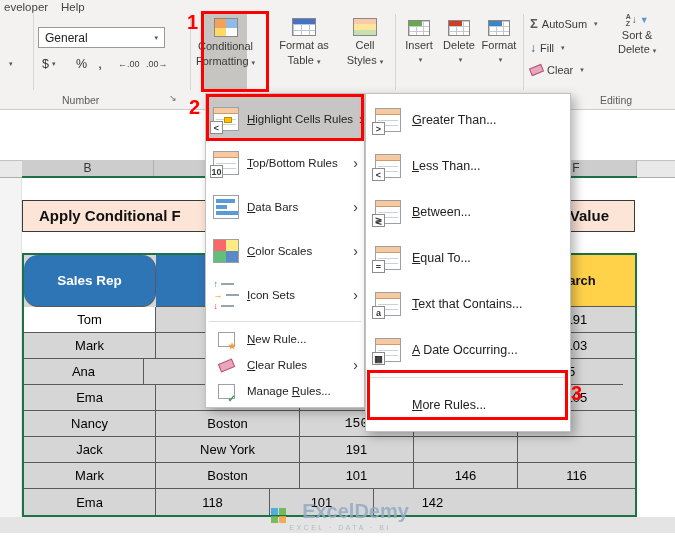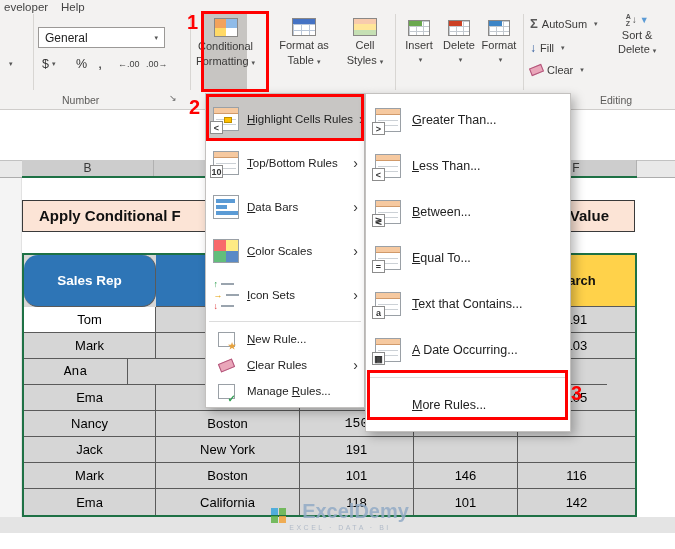--- a/index.html
+++ b/index.html
@@ -246,21 +246,21 @@
       <div class="tcell td" style="width: 117px;">191</div>
     </div>
     <div class="trow">
       <div class="tcell td" style="width: 132px;">Mark</div>
       <div class="tcell td" style="width: 144px;"></div>
       <div class="tcell td" style="width: 114px;"></div>
       <div class="tcell td" style="width: 104px;"></div>
       <div class="tcell td" style="width: 117px;">103</div>
     </div>
     <div class="trow">
-      <div class="tcell td" style="width: 104px; font-family: Liberation Mono, monospace;">Ana</div>
+      <div class="tcell td" style="width: 120px;">Ana</div>
       <div class="tcell td" style="width: 144px;"></div>
       <div class="tcell td" style="width: 114px;"></div>
       <div class="tcell td" style="width: 104px;"></div>
       <div class="tcell td" style="width: 117px;">155</div>
     </div>
     <div class="trow">
       <div class="tcell td" style="width: 132px;">Ema</div>
       <div class="tcell td" style="width: 144px;"></div>
       <div class="tcell td" style="width: 114px;"></div>
       <div class="tcell td" style="width: 104px;"></div>
@@ -282,21 +282,20 @@
     </div>
     <div class="trow">
       <div class="tcell td" style="width: 132px;">Mark</div>
       <div class="tcell td" style="width: 144px;">Boston</div>
       <div class="tcell td" style="width: 114px;">101</div>
       <div class="tcell td" style="width: 104px;">146</div>
       <div class="tcell td" style="width: 117px;">116</div>
     </div>
     <div class="trow">
       <div class="tcell td" style="width: 132px;">Ema</div>
-      <div class="tcell td" style="width: 144px;">California</div>
       <div class="tcell td" style="width: 114px;">118</div>
       <div class="tcell td" style="width: 104px;">101</div>
       <div class="tcell td" style="width: 117px;">142</div>
     </div>
   </div>
 <div id="band"></div>
 
 <div id="watermark">
   <div id="wm-row">
     <span id="wm-logo">

